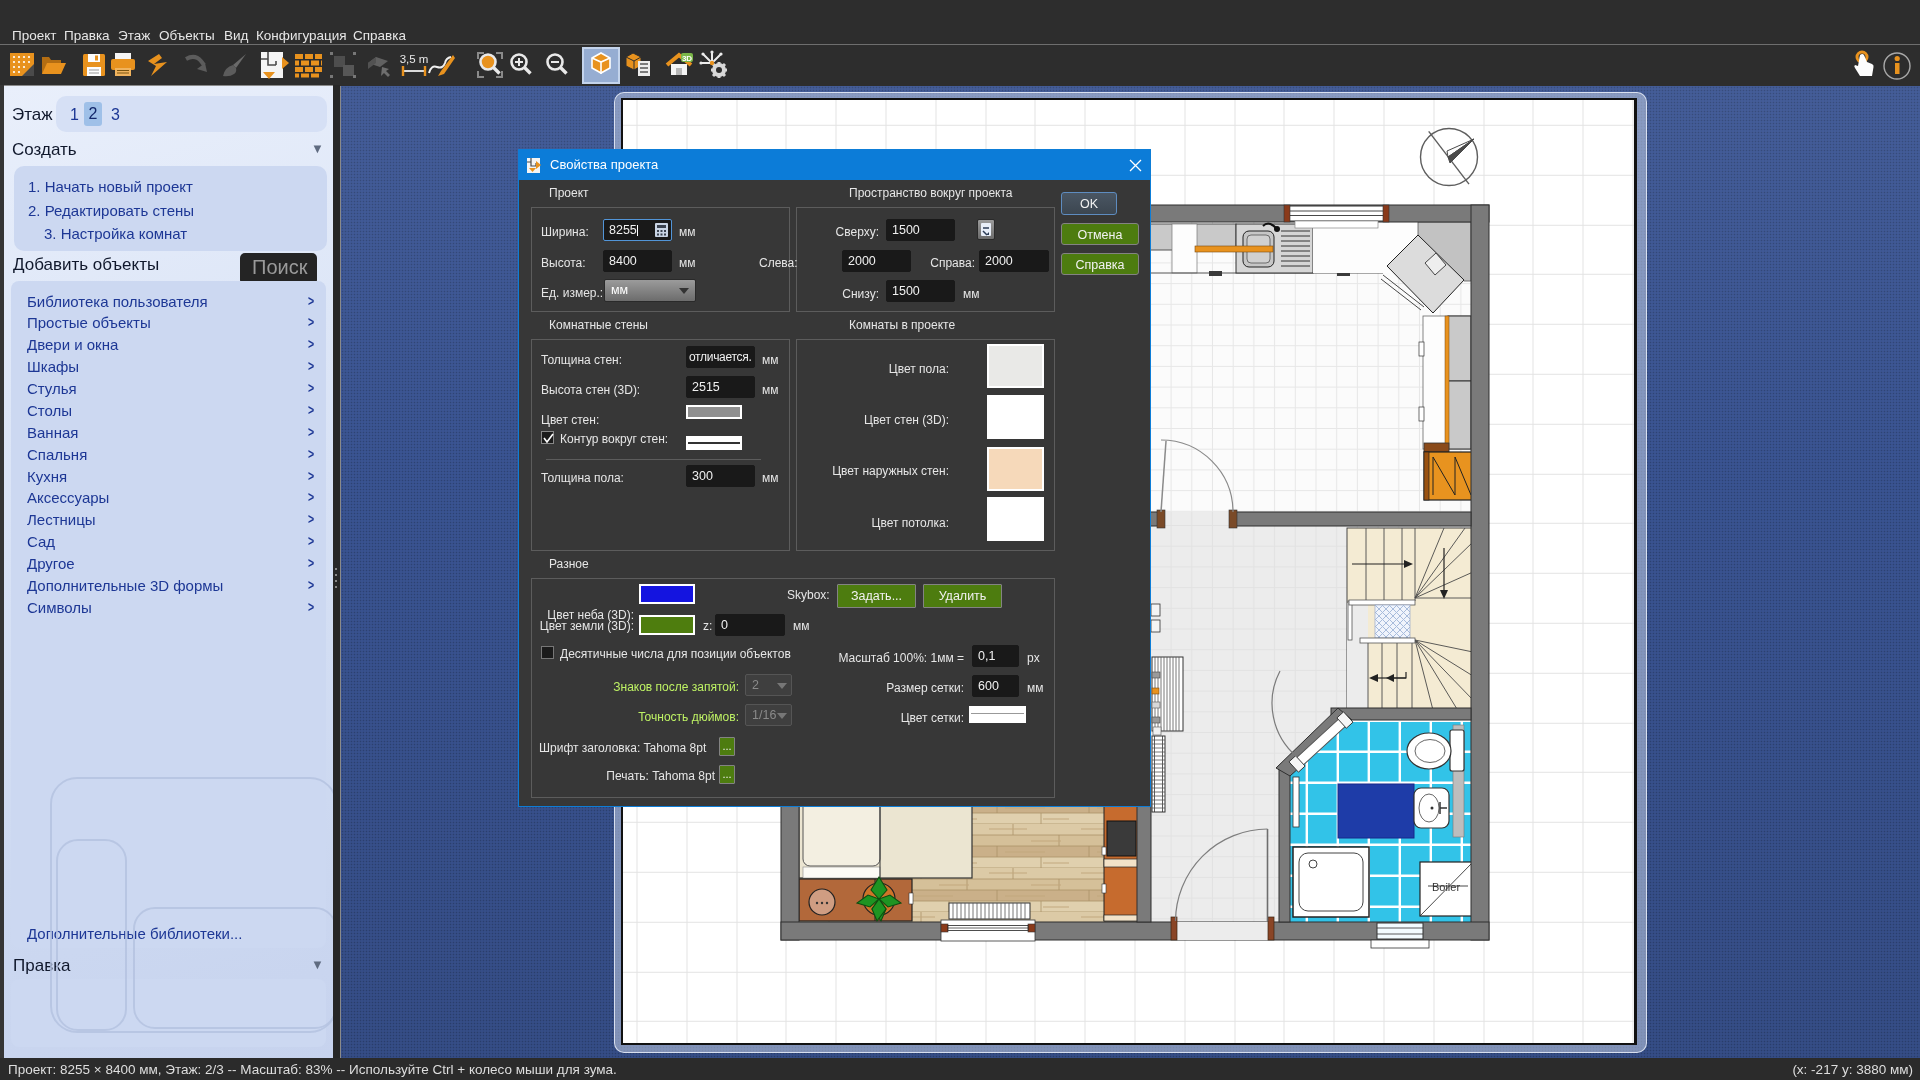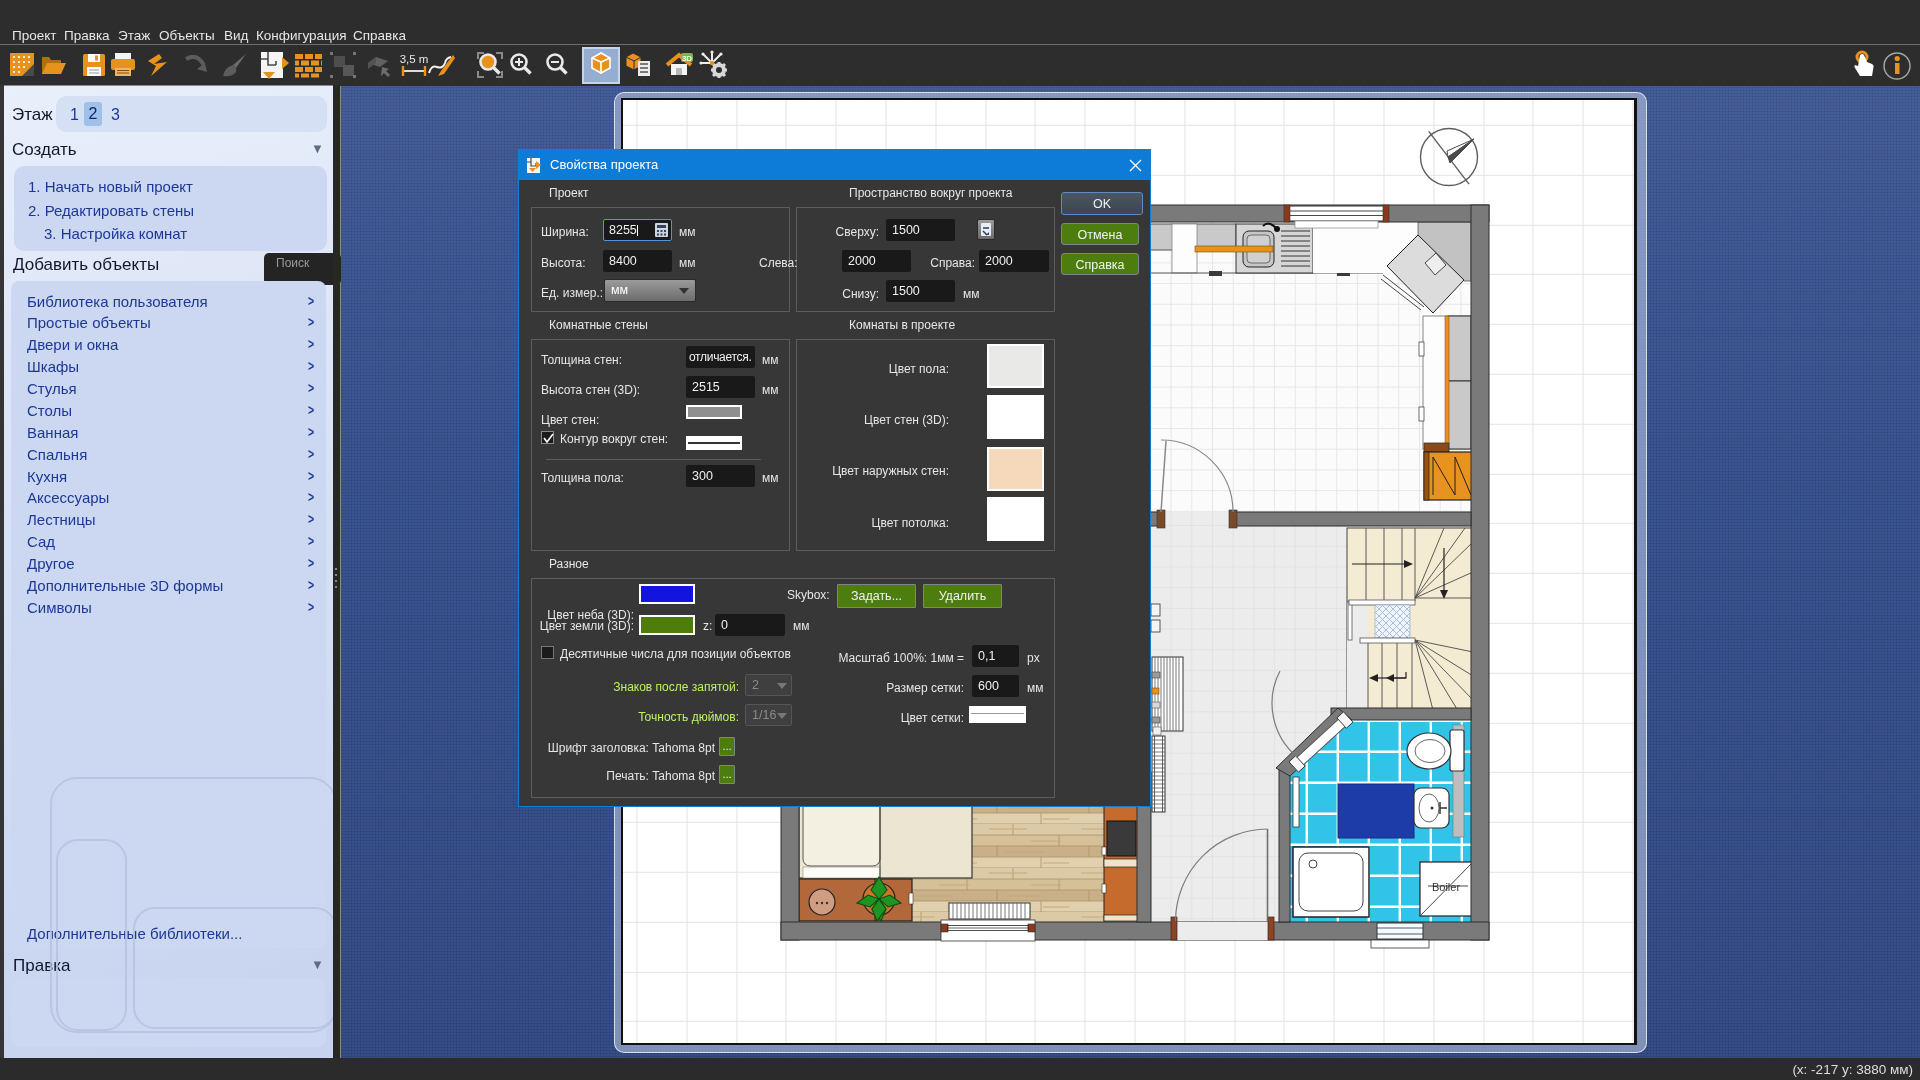--- a/index.html
+++ b/index.html
@@ -560,21 +560,21 @@
     <div class="abs" style="left:307px;top:55px;color:#5f6b80;font-size:13px">▼</div>
 
     <div class="box" style="left:10px;top:80px;width:313px;height:85px;border-radius:10px"></div>
 
     <div class="itm" style="left:24px;top:92px">1. Начать новый проект</div>
     <div class="itm" style="left:24px;top:116px">2. Редактировать стены</div>
     <div class="itm" style="left:40px;top:139px">3. Настройка комнат</div>
 
     <div class="hdr" style="left:9px;top:169px">Добавить объекты</div>
 
-    <div class="abs" style="left:260px;top:167px;width:77px;height:32px;background:#242424;border-radius:5px;color:#9a9a9a;font-size:12px;padding:3px 0 0 12px;box-sizing:border-box">Поиск</div>
+    <div class="abs" style="left:236px;top:167px;width:77px;height:32px;background:#242424;border-radius:5px;color:#9a9a9a;font-size:20px;padding:3px 0 0 12px;box-sizing:border-box">Поиск</div>
 
     <div class="box" style="left:7px;top:195px;width:315px;height:667px"></div>
 
     <div id="objlist">
       <div class="itm" style="left:23px;top:206.5px">Библиотека пользователя</div>
       <div class="chv" style="left:303px;top:206.5px">&gt;</div>
       <div class="itm" style="left:23px;top:228.4px">Простые объекты</div>
       <div class="chv" style="left:303px;top:228.4px">&gt;</div>
       <div class="itm" style="left:23px;top:250.2px">Двери и окна</div>
       <div class="chv" style="left:303px;top:250.2px">&gt;</div>
@@ -620,20 +620,21 @@
       </g>
     </svg>
   </div>
 
   <div class="abs" id="splitter">
     <div style="position:absolute;left:2px;top:483px;width:2px;height:2px;background:#888;box-shadow:0 6px 0 #888,0 12px 0 #888,0 18px 0 #888"></div>
   </div>
 
   <div class="abs" id="statusbar">
 
+    <span style="position:absolute;left:8px;top:4px">Проект: 8255 × 8400 мм, Этаж: 2/3 -- Масштаб: 83% -- Используйте Ctrl + колесо мыши для зума.</span>
 
     <span style="position:absolute;right:7px;top:4px">(x: -217 y: 3880 мм)</span>
   </div>
 
   <div class="abs" id="dialog">
 
     <div class="abs" id="dlgtitle">
 
       <svg class="abs" style="left:8px;top:8px" width="16" height="15" viewBox="0 0 16 15">
           <rect x="0" y="0" width="13" height="15" fill="#f4f4f4"></rect>
@@ -695,21 +696,21 @@
 
     <div class="lbl" style="left:240px;top:106px;width:79px;text-align:left">Слева:</div>
     <div class="inp" style="left:323px;top:100px;width:69px;height:22px">2000</div>
     <div class="lbl" style="left:380px;top:106px;width:76px;text-align:right">Справа:</div>
     <div class="inp" style="left:460px;top:100px;width:70px;height:22px">2000</div>
 
     <div class="lbl" style="left:280px;top:137px;width:80px;text-align:right">Снизу:</div>
     <div class="inp" style="left:367px;top:130px;width:69px;height:22px">1500</div>
     <div class="lbl" style="left:444px;top:137px">мм</div>
 
-    <div class="btn" style="left:542px;top:42px;width:82px;height:23px;border:1px solid #5e8cc0;background:linear-gradient(180deg,#4a5663,#3c4650);border-radius:3px">OK</div>
+    <div class="btn" style="left:542px;top:42px;width:56px;height:23px;border:1px solid #5e8cc0;background:linear-gradient(180deg,#4a5663,#3c4650);border-radius:3px">OK</div>
 
     <div class="btn" style="left:542px;top:73px;width:78px;height:22px;border-radius:3px">Отмена</div>
 
     <div class="btn" style="left:542px;top:103px;width:78px;height:22px;border-radius:3px">Справка</div>
 
     <div class="lbl" style="left:30px;top:168px">Комнатные стены</div>
     <div class="grp" style="left:12px;top:189px;width:257px;height:210px"></div>
 
     <div class="lbl" style="left:22px;top:203px">Толщина стен:</div>
     <div class="inp" style="left:167px;top:196px;width:69px;height:22px;padding-left:2px;font-size:12px;letter-spacing:-0.3px">отличается.</div>
@@ -789,19 +790,19 @@
     <div class="abs" style="left:226px;top:554px;width:47px;height:22px;background:#3f3f3f;border:1px solid #555;border-radius:2px;box-sizing:border-box;color:#8a8a8a;font-size:12.5px;padding:3px 0 0 6px">1/16</div>
     <svg class="abs" style="left:258px;top:563px" width="10" height="6" viewBox="0 0 10 6">
         <path d="M0 0h10L5 6z" fill="#777"></path>
       </svg>
 
     <div class="lbl" style="left:300px;top:561px;width:145px;text-align:right">Цвет сетки:</div>
     <div class="sw" style="left:450px;top:556px;width:57px;height:17px;background:#fff">
         <div style="margin-top:5px;height:1px;background:#999"></div>
       </div>
 
-    <div class="lbl" style="left:20px;top:591px;width:176px;text-align:right">Шрифт заголовка: Tahoma 8pt</div>
+    <div class="lbl" style="left:20px;top:591px;width:176px;text-align:left">Шрифт заголовка: Tahoma 8pt</div>
     <div class="btn" style="left:200px;top:587px;width:16px;height:19px;font-size:11px;padding-top:2px">...</div>
 
     <div class="lbl" style="left:20px;top:619px;width:176px;text-align:right">Печать: Tahoma 8pt</div>
     <div class="btn" style="left:200px;top:615px;width:16px;height:19px;font-size:11px;padding-top:2px">...</div>
   </div>
 </div>
 
 </body></html>

